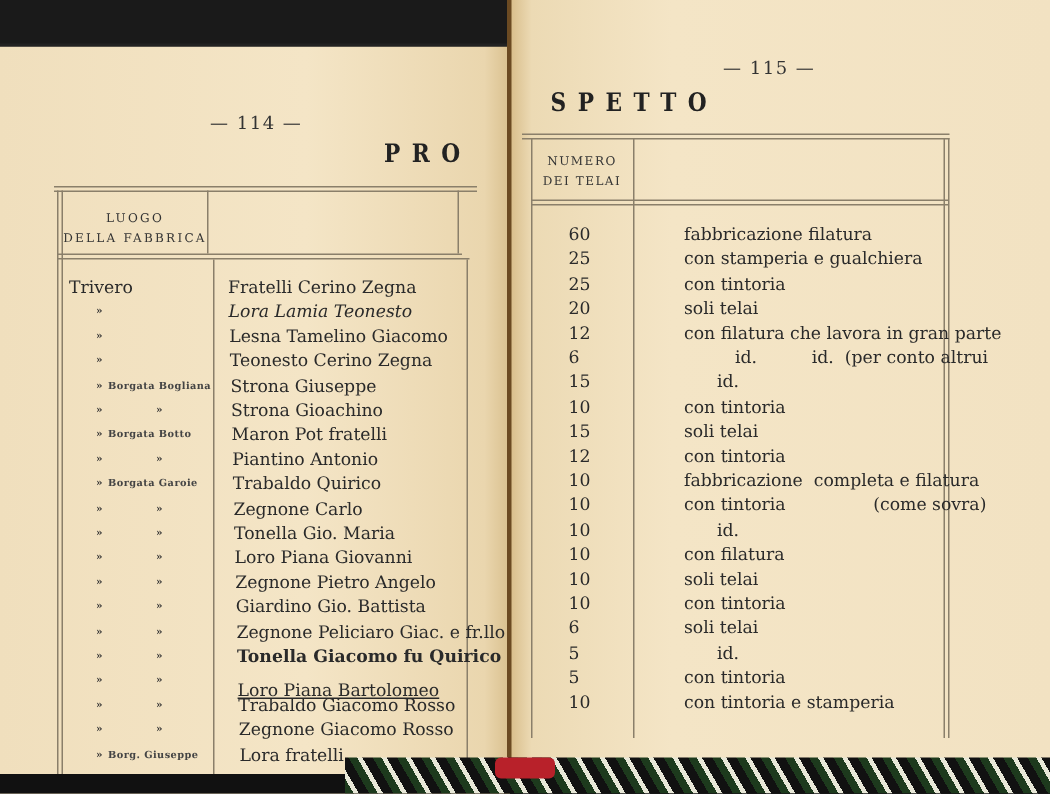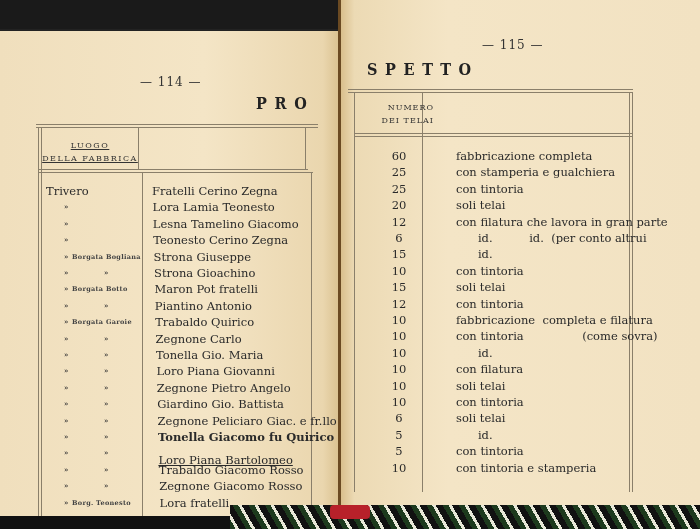--- a/index.html
+++ b/index.html
@@ -13,51 +13,51 @@
   .bottom-shadow { position:absolute; left:0; top:516px; width:700px; height:13px; background:#111; }
   .pagenum { position:absolute; font-size:12px; color:#333; letter-spacing:1px; }
   .heading { position:absolute; font-size:17px; font-weight:bold; color:#222; letter-spacing:9px; font-family:"DejaVu Serif", serif; transform:scaleX(0.85); transform-origin:left; }
   .vline { position:absolute; width:1px; background:#8a7f6a; }
   .hline { position:absolute; height:1px; background:#8a7f6a; }
   .hdr { position:absolute; font-size:8px; color:#333; text-align:center; letter-spacing:1.5px; line-height:13px; }
   .cell { position:absolute; font-size:11.5px; color:#2a2a2a; white-space:nowrap; line-height:16.4px; }
   .loc-main { font-size:11.5px; }
   .loc-small { font-size:6.5px; font-weight:bold; color:#444; letter-spacing:.3px; }
   .ditto { font-size:7px; font-weight:bold; color:#333; }
-  .num { text-align:center; width:40px; }
+  .num { text-align:left; width:40px; }
 </style>
 </head>
 <body>
 
 <div class="page left">
   <div class="pagenum" style="left:140px;top:44px;">— 114 —</div>
   <div class="heading" style="left:256px;top:62px;">PRO</div>
 
   <div class="hline" style="left:36px;top:93px;width:282px;"></div>
   <div class="hline" style="left:36px;top:96px;width:282px;"></div>
   <div class="vline" style="left:38px;top:96px;height:390px;"></div>
   <div class="vline" style="left:41px;top:96px;height:390px;"></div>
   <div class="vline" style="left:138px;top:96px;height:42px;"></div>
   <div class="vline" style="left:142px;top:142px;height:345px;"></div>
   <div class="vline" style="left:305px;top:96px;height:42px;"></div>
   <div class="vline" style="left:311px;top:142px;height:345px;"></div>
   <div class="hline" style="left:38px;top:138px;width:270px;"></div>
   <div class="hline" style="left:38px;top:141px;width:275px;"></div>
 
-  <div class="hdr" style="left:42px;top:108px;width:96px;text-decoration:underline;">
+  <div class="hdr" style="left:42px;top:108px;width:96px;">
     <div>LUOGO</div>
     <div>DELLA FABBRICA</div>
   </div>
 
   <div id="left-rows">
       <div class="cell loc-main" style="left: 46px; top: 152px;">Trivero</div>
       <div class="cell " style="left: 152px; top: 152px;">Fratelli Cerino Zegna</div>
       <div class="cell ditto" style="left: 64px; top: 168.4px;">»</div>
       <div class="cell ditto" style="left: 104px; top: 168.4px;"></div>
-      <div class="cell " style="left: 152.4px; top: 168.4px;">Lora Lamia Teonesto</div>
+      <div class="cell " style="left: 152.4px; top: 168.4px; font-style: italic;">Lora Lamia Teonesto</div>
       <div class="cell ditto" style="left: 64px; top: 184.8px;">»</div>
       <div class="cell ditto" style="left: 104px; top: 184.8px;"></div>
       <div class="cell " style="left: 152.8px; top: 184.8px;">Lesna Tamelino Giacomo</div>
       <div class="cell ditto" style="left: 64px; top: 201.2px;">»</div>
       <div class="cell ditto" style="left: 104px; top: 201.2px;"></div>
       <div class="cell " style="left: 153.2px; top: 201.2px;">Teonesto Cerino Zegna</div>
       <div class="cell ditto" style="left: 64px; top: 217.6px;">»</div>
       <div class="cell loc-small" style="left: 72px; top: 217.6px;">Borgata Bogliana</div>
       <div class="cell " style="left: 153.6px; top: 217.6px;">Strona Giuseppe</div>
       <div class="cell ditto" style="left: 64px; top: 234px;">»</div>
@@ -96,56 +96,56 @@
       <div class="cell ditto" style="left: 64px; top: 414.4px;">»</div>
       <div class="cell ditto" style="left: 104px; top: 414.4px;">»</div>
       <div class="cell " style="left: 158.4px; top: 421px; text-decoration: underline;">Loro Piana Bartolomeo</div>
       <div class="cell ditto" style="left: 64px; top: 430.8px;">»</div>
       <div class="cell ditto" style="left: 104px; top: 430.8px;">»</div>
       <div class="cell " style="left: 158.8px; top: 430.8px;">Trabaldo Giacomo Rosso</div>
       <div class="cell ditto" style="left: 64px; top: 447.2px;">»</div>
       <div class="cell ditto" style="left: 104px; top: 447.2px;">»</div>
       <div class="cell " style="left: 159.2px; top: 447.2px;">Zegnone Giacomo Rosso</div>
       <div class="cell ditto" style="left: 64px; top: 463.6px;">»</div>
-      <div class="cell loc-small" style="left: 72px; top: 463.6px;">Borg. Teonesto</div>
+      <div class="cell loc-small" style="left: 72px; top: 463.6px;">Borg. Giuseppe</div>
       <div class="cell " style="left: 159.6px; top: 463.6px;">Lora fratelli</div>
     </div>
 </div>
 
 <div class="page right">
   <div class="pagenum" style="left:142px;top:38px;">— 115 —</div>
   <div class="heading" style="left:27px;top:59px;">SPETTO</div>
 
   <div class="hline" style="left:8px;top:89px;width:285px;"></div>
   <div class="hline" style="left:8px;top:92px;width:285px;"></div>
   <div class="vline" style="left:14px;top:92px;height:400px;"></div>
   <div class="vline" style="left:82px;top:92px;height:400px;"></div>
   <div class="vline" style="left:289px;top:92px;height:400px;"></div>
   <div class="vline" style="left:292px;top:92px;height:400px;"></div>
   <div class="hline" style="left:14px;top:133px;width:278px;"></div>
   <div class="hline" style="left:14px;top:136px;width:278px;"></div>
 
-  <div class="hdr" style="left:26px;top:101px;width:68px;letter-spacing:1px;text-align:right;">
+  <div class="hdr" style="left:14px;top:101px;width:68px;letter-spacing:1px;">
     <div>NUMERO</div>
     <div>DEI TELAI</div>
   </div>
 
   <div id="right-rows">
       <div class="cell num" style="left: 39px; top: 148px;">60</div>
-      <div class="cell" style="left: 116px; top: 148px; white-space: pre;">fabbricazione completa</div>
+      <div class="cell" style="left: 116px; top: 148px; white-space: pre;">fabbricazione filatura</div>
       <div class="cell num" style="left: 39px; top: 164.4px;">25</div>
       <div class="cell" style="left: 116px; top: 164.4px; white-space: pre;">con stamperia e gualchiera</div>
       <div class="cell num" style="left: 39px; top: 180.8px;">25</div>
       <div class="cell" style="left: 116px; top: 180.8px; white-space: pre;">con tintoria</div>
       <div class="cell num" style="left: 39px; top: 197.2px;">20</div>
       <div class="cell" style="left: 116px; top: 197.2px; white-space: pre;">soli telai</div>
       <div class="cell num" style="left: 39px; top: 213.6px;">12</div>
       <div class="cell" style="left: 116px; top: 213.6px; white-space: pre;">con filatura che lavora in gran parte</div>
       <div class="cell num" style="left: 39px; top: 230px;">6</div>
-      <div class="cell" style="left: 116px; top: 230px; white-space: pre;">      id.          id.  (per conto altrui</div>
+      <div class="cell" style="left: 128px; top: 230px; white-space: pre;">      id.          id.  (per conto altrui</div>
       <div class="cell num" style="left: 39px; top: 246.4px;">15</div>
       <div class="cell" style="left: 116px; top: 246.4px; white-space: pre;">      id.</div>
       <div class="cell num" style="left: 39px; top: 262.8px;">10</div>
       <div class="cell" style="left: 116px; top: 262.8px; white-space: pre;">con tintoria</div>
       <div class="cell num" style="left: 39px; top: 279.2px;">15</div>
       <div class="cell" style="left: 116px; top: 279.2px; white-space: pre;">soli telai</div>
       <div class="cell num" style="left: 39px; top: 295.6px;">12</div>
       <div class="cell" style="left: 116px; top: 295.6px; white-space: pre;">con tintoria</div>
       <div class="cell num" style="left: 39px; top: 312px;">10</div>
       <div class="cell" style="left: 116px; top: 312px; white-space: pre;">fabbricazione  completa e filatura</div>

